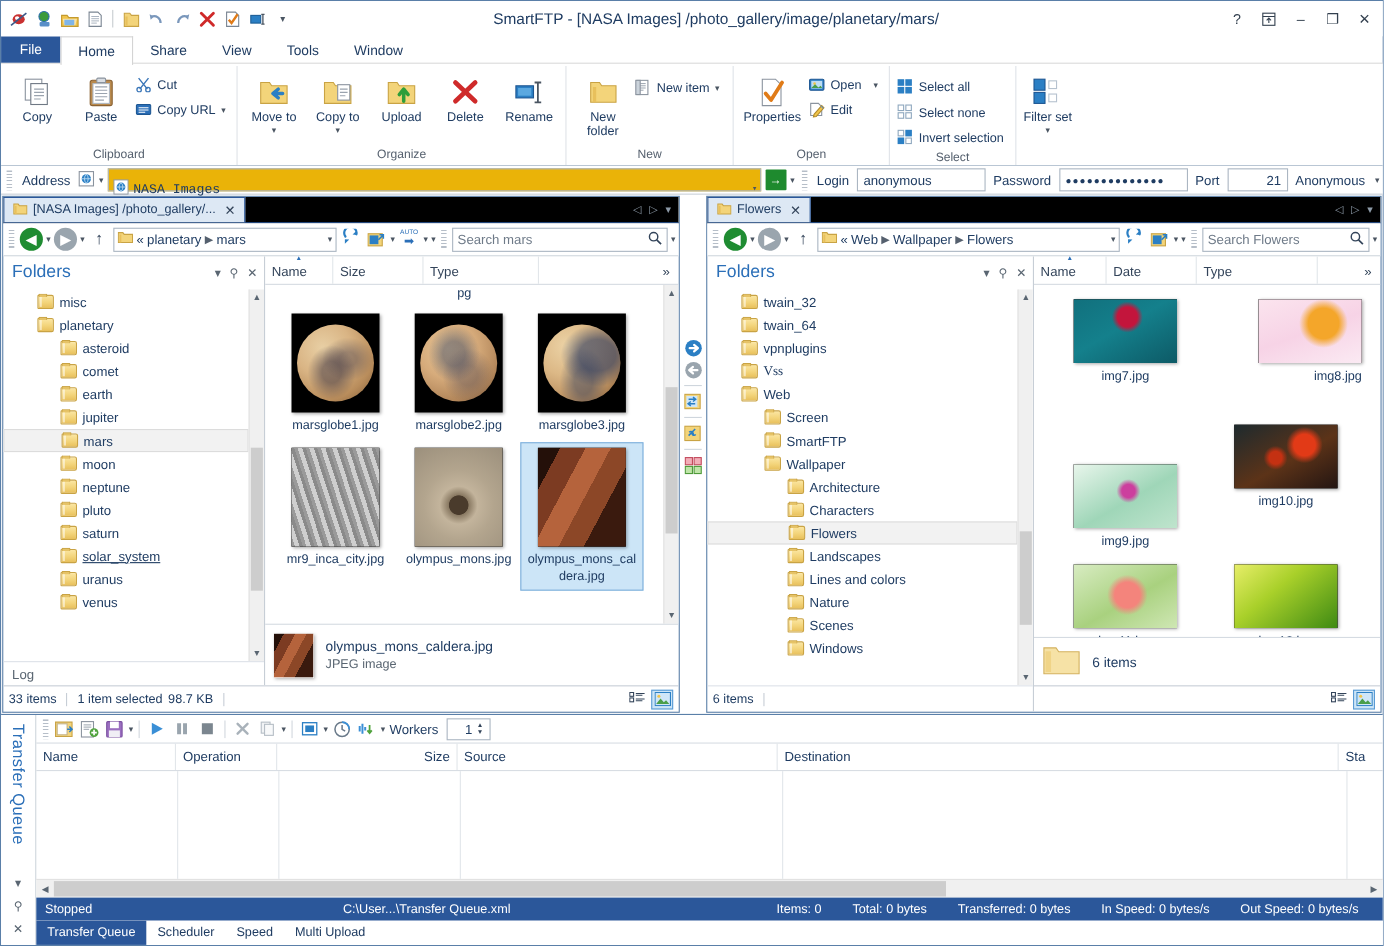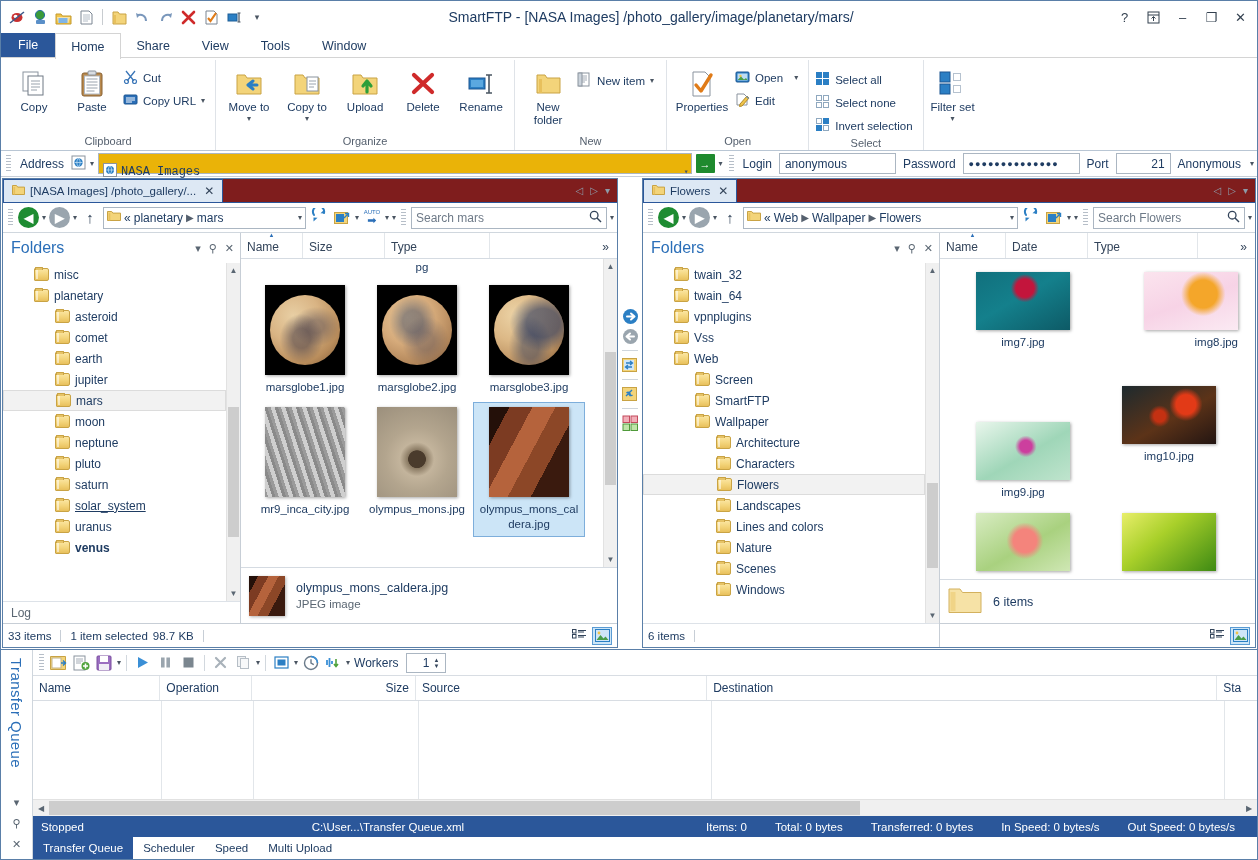--- a/index.html
+++ b/index.html
@@ -171,21 +171,21 @@
     align-items: center; padding-top: 130px; gap: 2px;
     background: #ffffff;
   }
   .div-ico { width: 18px; height: 18px; display:flex; align-items:center; justify-content:center; }
   .div-sep { width: 16px; height: 1px; background: #cfd6dd; margin: 3px 0; }
 
   .pane-tabrow {
     height: 24px; min-height: 24px;
     display: flex; align-items: stretch;
     border-bottom: 1px solid #2b579a;
-    background: #7f1d1d;
+    background: #000000;
   }
   .pane-tab {
     display: flex; align-items: center; gap: 5px;
     padding: 0 8px;
     background: #dde8f4;
     border: 1px solid #2b579a; border-bottom: none;
     font-size: 11.5px; color: #1f3c62;
   }
   .tab-close { font-size: 12px; color: #33445a; padding-left: 3px; }
   .tabrow-right {
@@ -944,21 +944,21 @@
                   <span>saturn</span>
                 </div>
                 <div class="tree-row" style="padding-left: 52px; text-decoration: underline;">
                   <span class="folder-ico"></span>
                   <span>solar_system</span>
                 </div>
                 <div class="tree-row" style="padding-left: 52px;">
                   <span class="folder-ico"></span>
                   <span>uranus</span>
                 </div>
-                <div class="tree-row" style="padding-left: 52px; font-weight: bold;">
+                <div class="tree-row" style="padding-left: 52px;">
                   <span class="folder-ico"></span>
                   <span>venus</span>
                 </div>
               </div>
             <div class="vscroll">
               <div class="vs-arrow">▲</div>
               <div class="vs-track">
                 <div class="vs-thumb" style="top:42%;height:42%;"></div>
               </div>
               <div class="vs-arrow">▼</div>
@@ -1190,21 +1190,21 @@
                   <span>twain_32</span>
                 </div>
                 <div class="tree-row" style="padding-left: 31px;">
                   <span class="folder-ico"></span>
                   <span>twain_64</span>
                 </div>
                 <div class="tree-row" style="padding-left: 31px;">
                   <span class="folder-ico"></span>
                   <span>vpnplugins</span>
                 </div>
-                <div class="tree-row" style="padding-left: 31px;">
+                <div class="tree-row" style="padding-left: 31px; font-family: Liberation Serif, serif;">
                   <span class="folder-ico"></span>
                   <span>Vss</span>
                 </div>
                 <div class="tree-row" style="padding-left: 31px;">
                   <span class="folder-ico"></span>
                   <span>Web</span>
                 </div>
                 <div class="tree-row" style="padding-left: 52px;">
                   <span class="folder-ico"></span>
                   <span>Screen</span>

